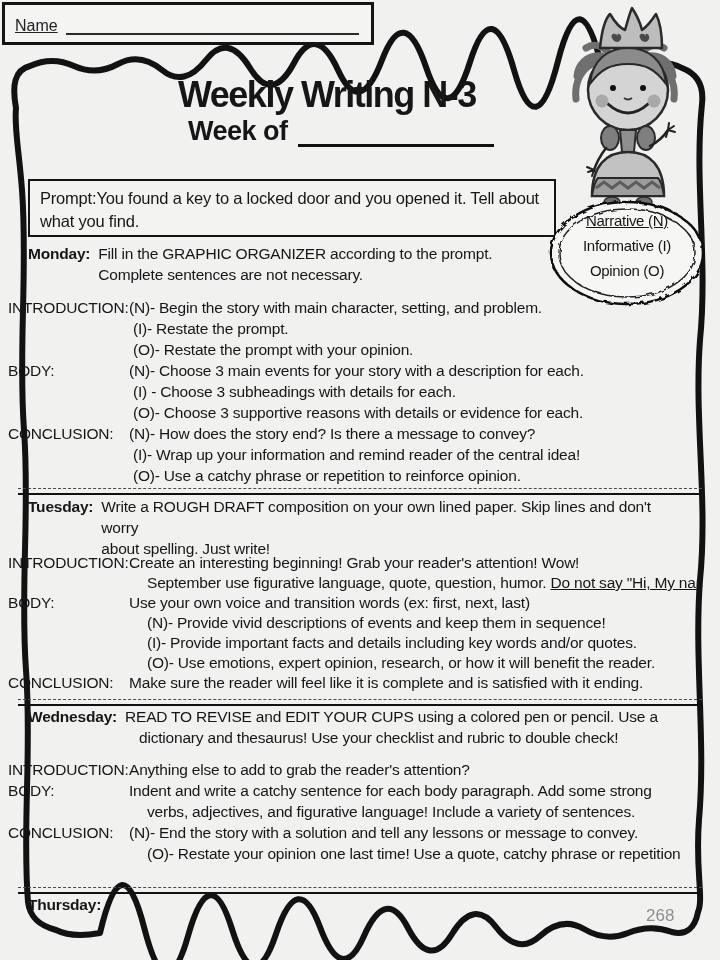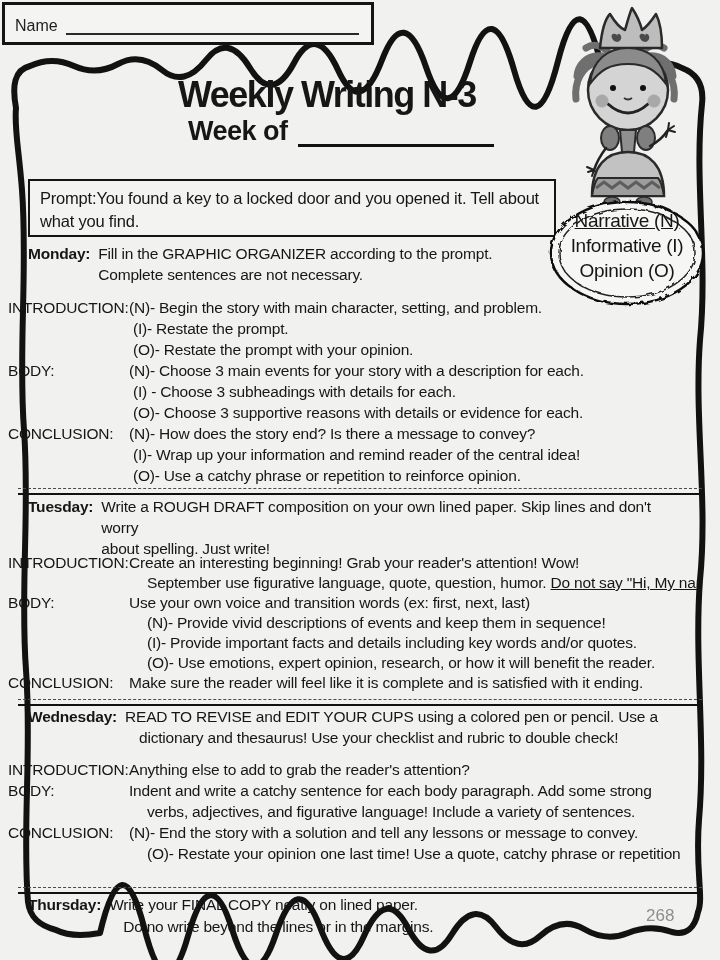--- a/index.html
+++ b/index.html
@@ -10,21 +10,21 @@
     color:#161616;
   }
   .abs{position:absolute;}
 
   
   .name-box{
     left:2px;top:2px;width:372px;height:43px;
     border:3px solid #141414;background:#f4f4f3;
     display:flex;align-items:flex-end;padding:0 12px 7px 10px;box-sizing:border-box;
   }
-  .name-box .lbl{font-size:16px;color:#222;margin-right:8px;}
+  .name-box .lbl{font-size:16px;color:#222;margin-right:8px;text-decoration:underline;}
   .name-box .blank{flex:1;border-bottom:2px solid #2a2a2a;height:14px;}
 
   
   svg.frame{left:0;top:0;pointer-events:none;}
   .divider{left:18px;width:684px;height:4px;border-top:1.5px dashed #4a4a4a;border-bottom:2.5px solid #111;}
 
   
   .title{left:178px;top:74px;width:330px;font-size:36px;font-weight:bold;letter-spacing:-1.5px;white-space:nowrap;}
   .week{left:188px;top:116px;font-size:27px;font-weight:bold;letter-spacing:-0.5px;display:flex;align-items:flex-end;}
   .week .blank{width:196px;border-bottom:3px solid #111;height:20px;margin-left:10px;}
@@ -32,21 +32,21 @@
   
   .prompt-box{
     left:28px;top:179px;width:528px;height:58px;box-sizing:border-box;
     border:2.5px solid #141414;background:#f3f3f2;
     padding:6px 10px 0 10px;font-size:16.5px;line-height:23px;letter-spacing:-0.2px;
   }
   .prompt-box .plbl{}
 
   
   .badge-wrap{left:544px;top:196px;width:166px;height:114px;}
-  .badge-text{left:556px;top:208px;width:142px;text-align:center;font-size:19px;line-height:25px;letter-spacing:-0.3px;}
+  .badge-text{left:556px;top:208px;width:142px;text-align:center;font-size:15px;line-height:25px;letter-spacing:-0.3px;}
   .u{text-decoration:underline;}
 
   
   .day-heading{left:0;top:0;width:690px;padding-left:28px;box-sizing:border-box;display:flex;font-size:15.5px;line-height:21px;letter-spacing:-0.2px;}
   .day-heading .day{font-weight:bold;white-space:nowrap;margin-right:8px;}
   .rows{left:0;top:0;width:702px;padding-left:8px;box-sizing:border-box;overflow:hidden;font-size:15.5px;letter-spacing:-0.2px;}
   .row{display:flex;white-space:nowrap;}
   .row .rlbl{width:114px;min-width:114px;text-align:left;margin-right:7px;}
   .row .rtxt{white-space:nowrap;}
   .row.sub-sm .rtxt{padding-left:4px;}
@@ -264,19 +264,15 @@
   <div class="row sub">
       <span class="rlbl"></span>
       <span class="rtxt">(O)-  Restate your opinion one last time!  Use a quote, catchy phrase or repetition</span>
     </div>
 </div>
 
 <div class="abs divider" style="top:887px;"></div>
 
 <div class="abs day-heading" style="top:894px;line-height:22px;">
   <span class="day">Thursday:</span>
-  <div>
-    <div>Write your FINAL COPY neatly on lined paper.</div>
-    <div style="padding-left:14px;">Do no write beyond the lines or in the margins.</div>
-  </div>
 </div>
 
 <div class="abs page-num">268</div>
 
 </body></html>

